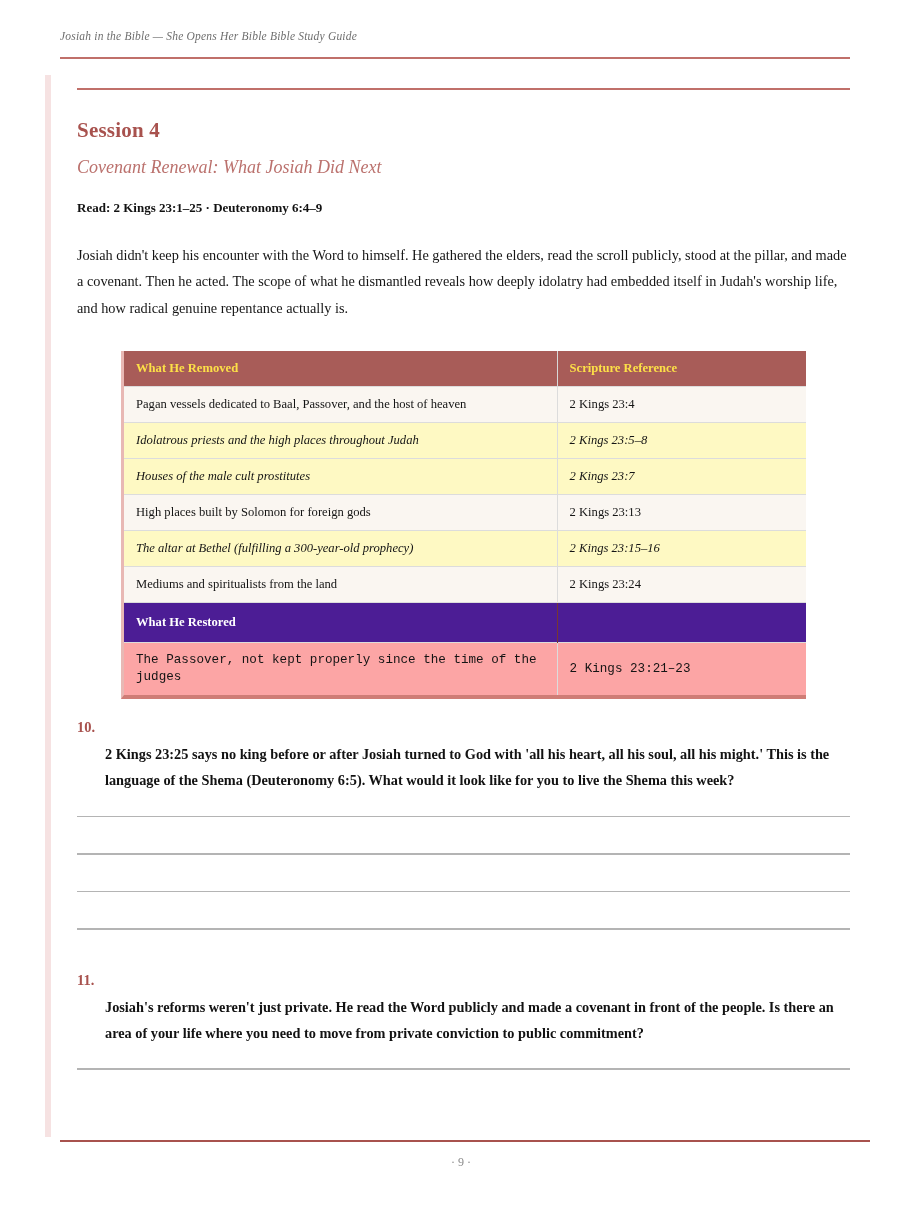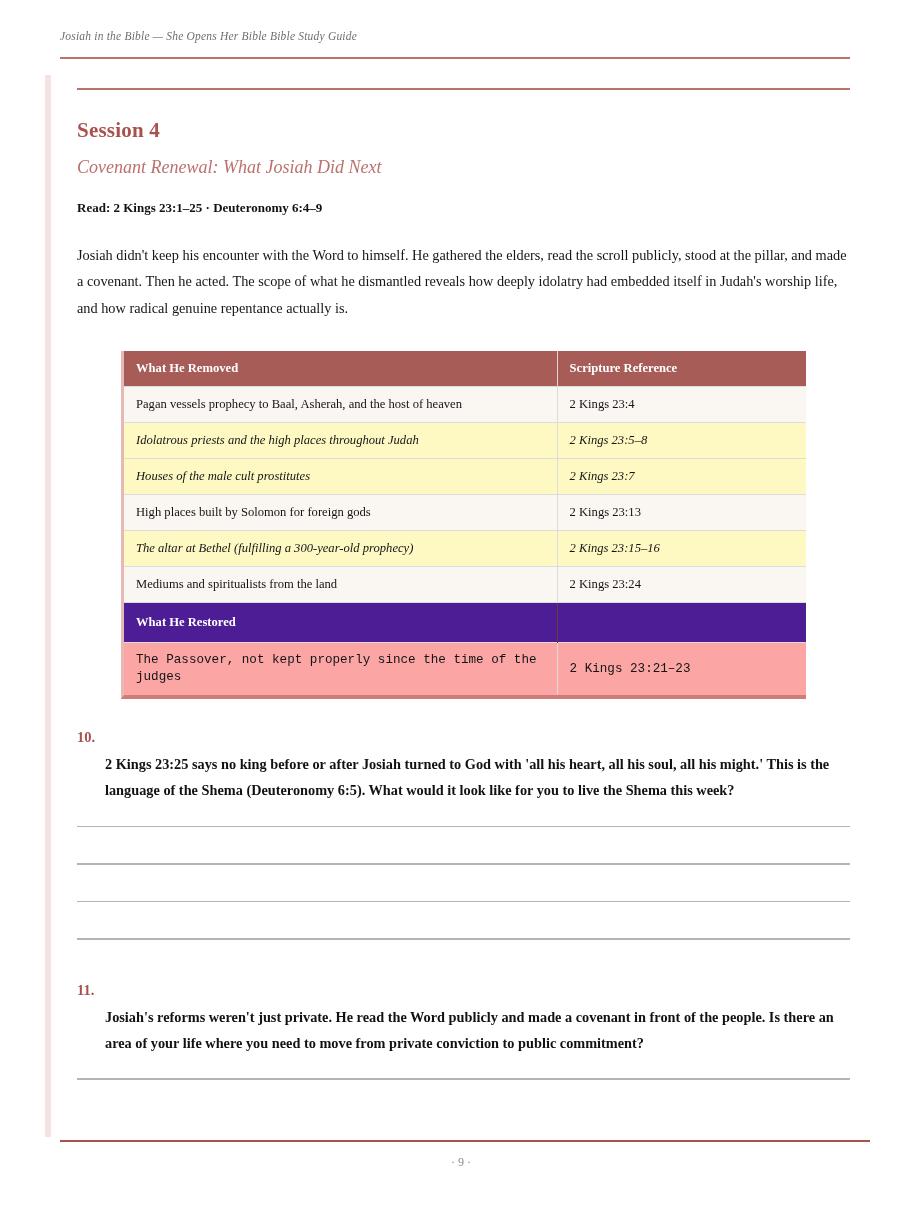--- a/index.html
+++ b/index.html
@@ -111,21 +111,21 @@
     border-collapse: collapse;
     width: 100%;
     table-layout: fixed;
     font-size: 12.6px;
   }
   table.reform-table col.c1 { width: 63.5%; }
   table.reform-table col.c2 { width: 36.5%; }
 
   table.reform-table th {
     background: #a85c58;
-    color: #ffffff;
+    color: #fde047;
     font-weight: bold;
     text-align: left;
     padding: 10px 12px;
     font-size: 12.6px;
     border-right: 1px solid #d8d8d8;
   }
   table.reform-table th:last-child { border-right: none; }
 
   table.reform-table td {
     padding: 9px 12px;
@@ -148,21 +148,21 @@
     border-right: 1px solid #763733;
   }
   tr.subheader td.empty-cell { border-right: none; }
 
   tr.restored td {
     background: #fca5a5;
     font-family: Liberation Mono, monospace;
   }
 
   
-  .question-block { margin-top: 30px; }
+  .question-block { margin-top: 20px; }
   .q-number {
     font-size: 14.5px;
     font-weight: bold;
     color: #a8524e;
     margin: 0 0 6px 0;
   }
   .q-text {
     margin: 0 0 0 28px;
     font-size: 14.3px;
     font-weight: bold;
@@ -224,21 +224,21 @@
             <col class="c2">
           </colgroup>
         <thead>
           <tr>
             <th>What He Removed</th>
             <th>Scripture Reference</th>
           </tr>
         </thead>
         <tbody>
           <tr class="row-odd">
-            <td>Pagan vessels prophecy to Baal, Asherah, and the host of heaven</td>
+            <td>Pagan vessels dedicated to Baal, Passover, and the host of heaven</td>
             <td>2 Kings 23:4</td>
           </tr>
           <tr class="row-even">
             <td>Idolatrous priests and the high places throughout Judah</td>
             <td>2 Kings 23:5–8</td>
           </tr>
           <tr class="row-even">
             <td>Houses of the male cult prostitutes</td>
             <td>2 Kings 23:7</td>
           </tr>

